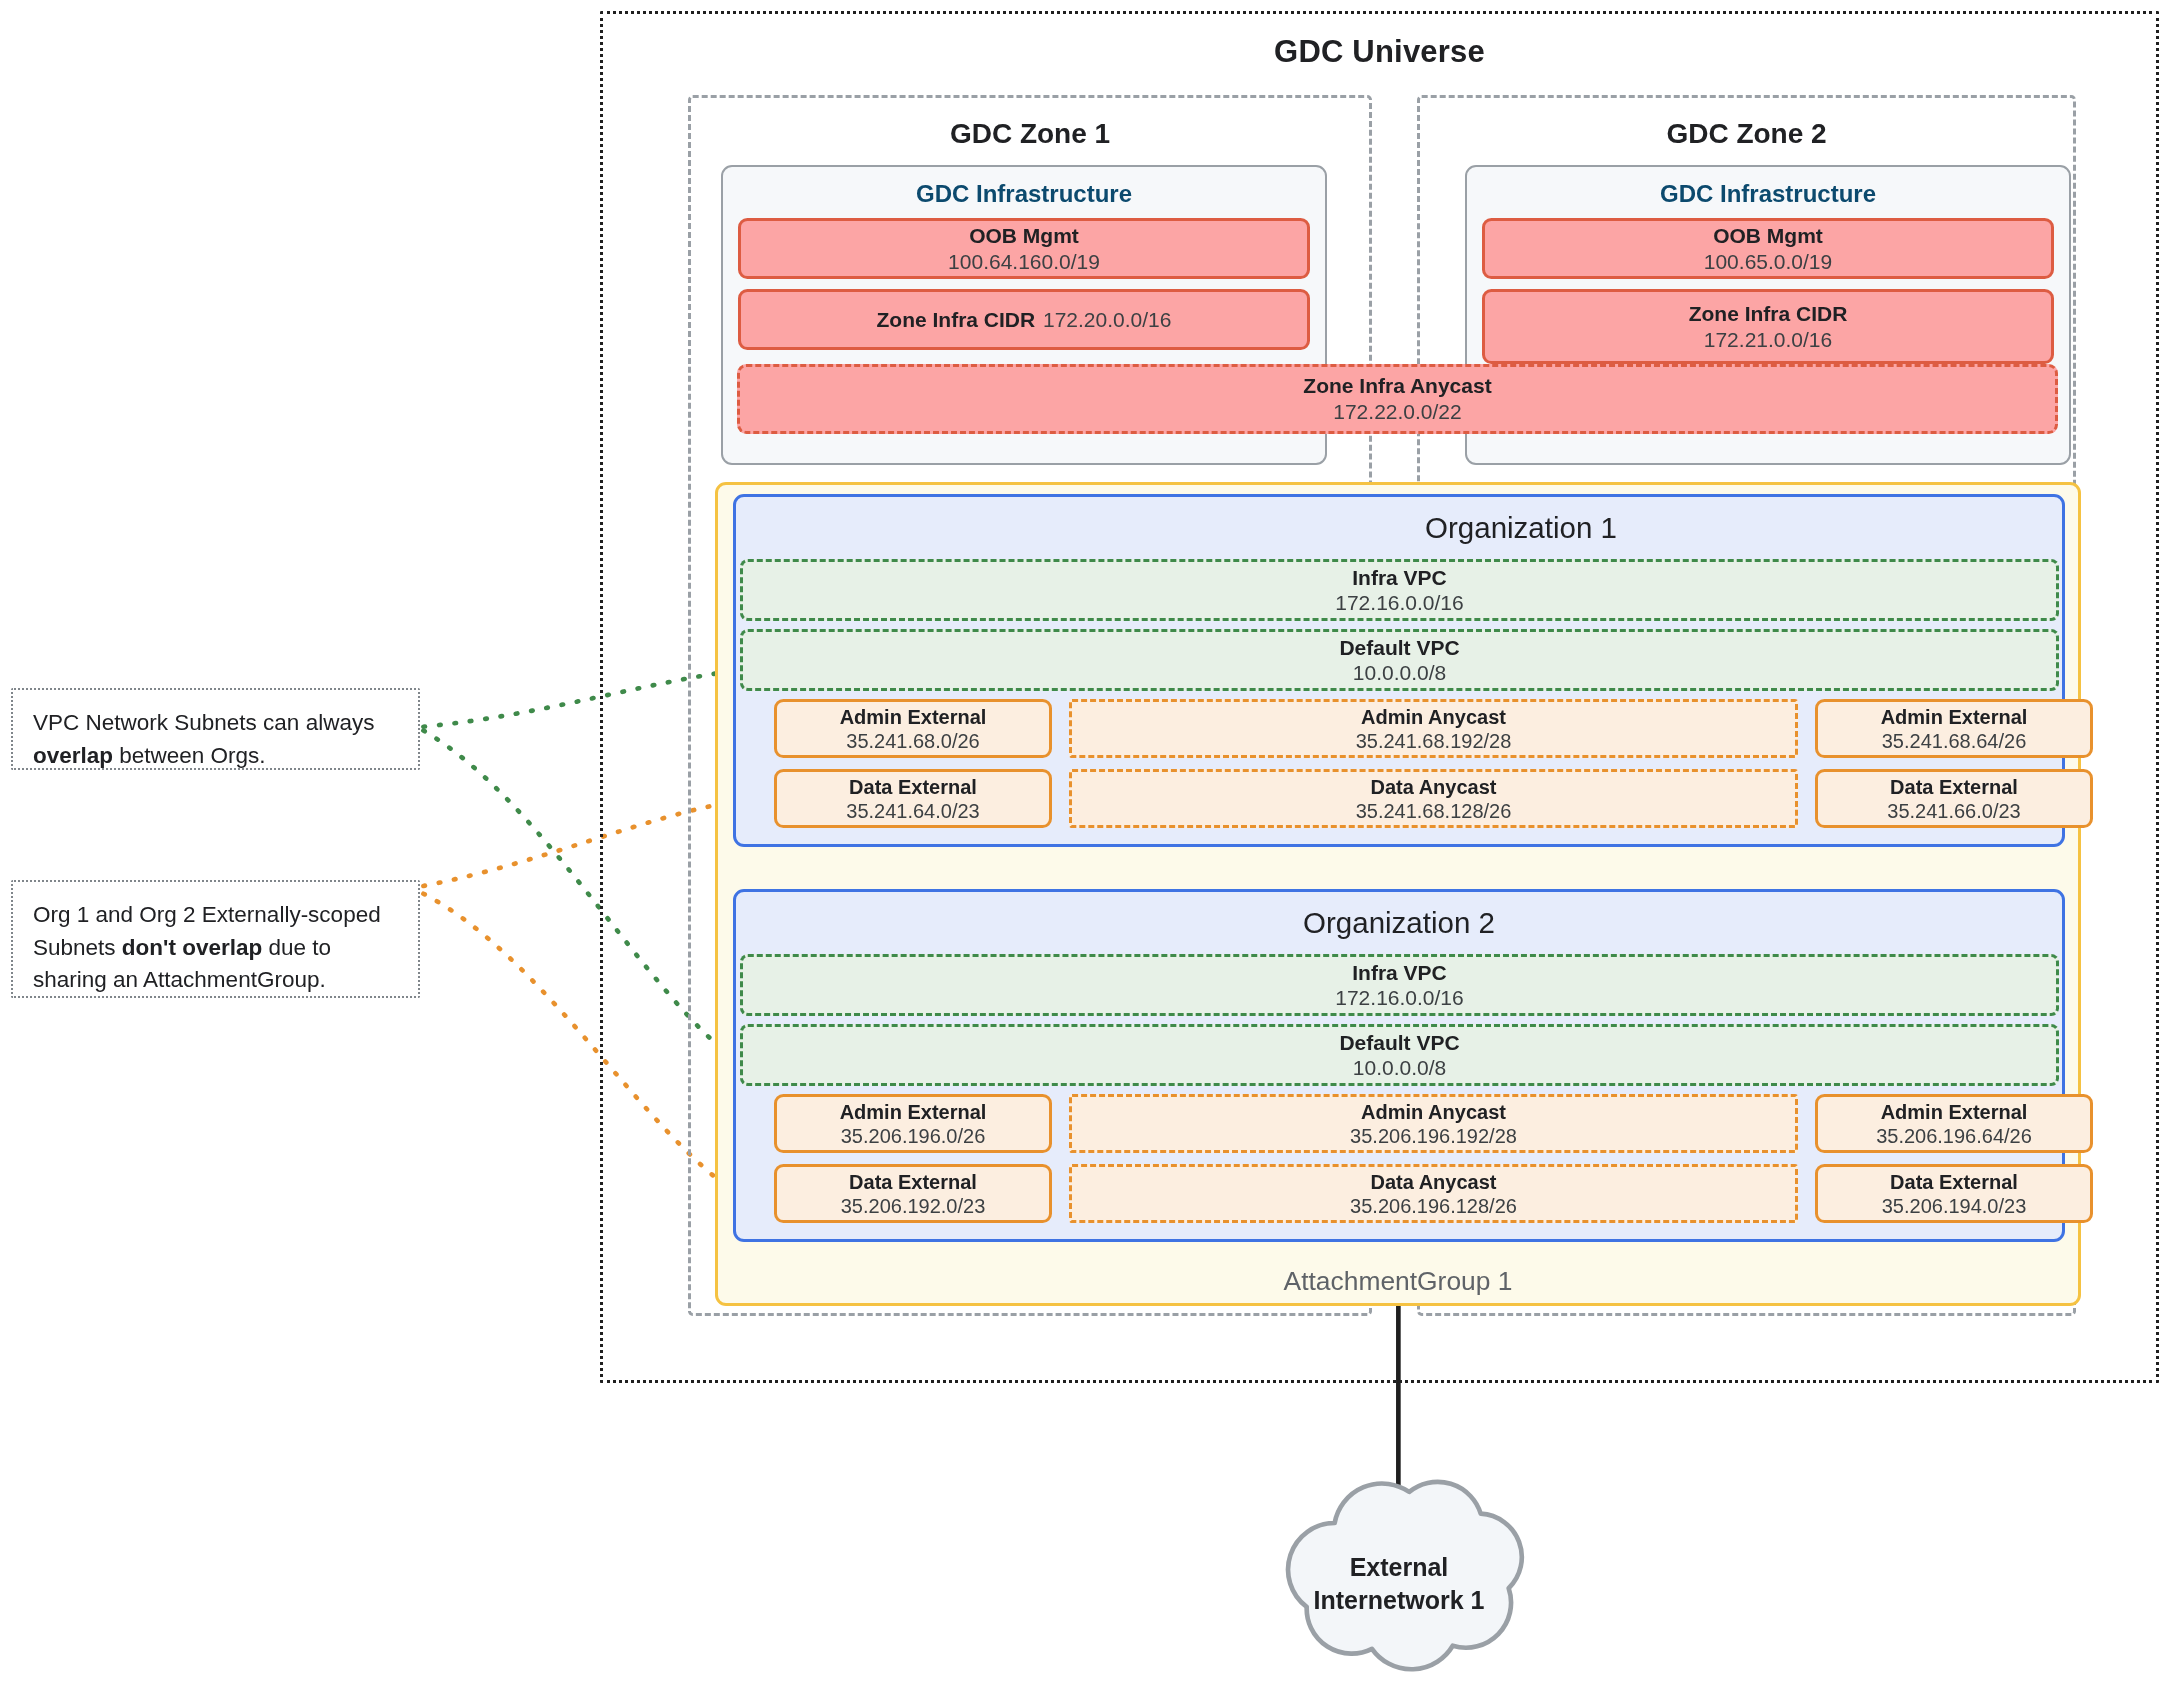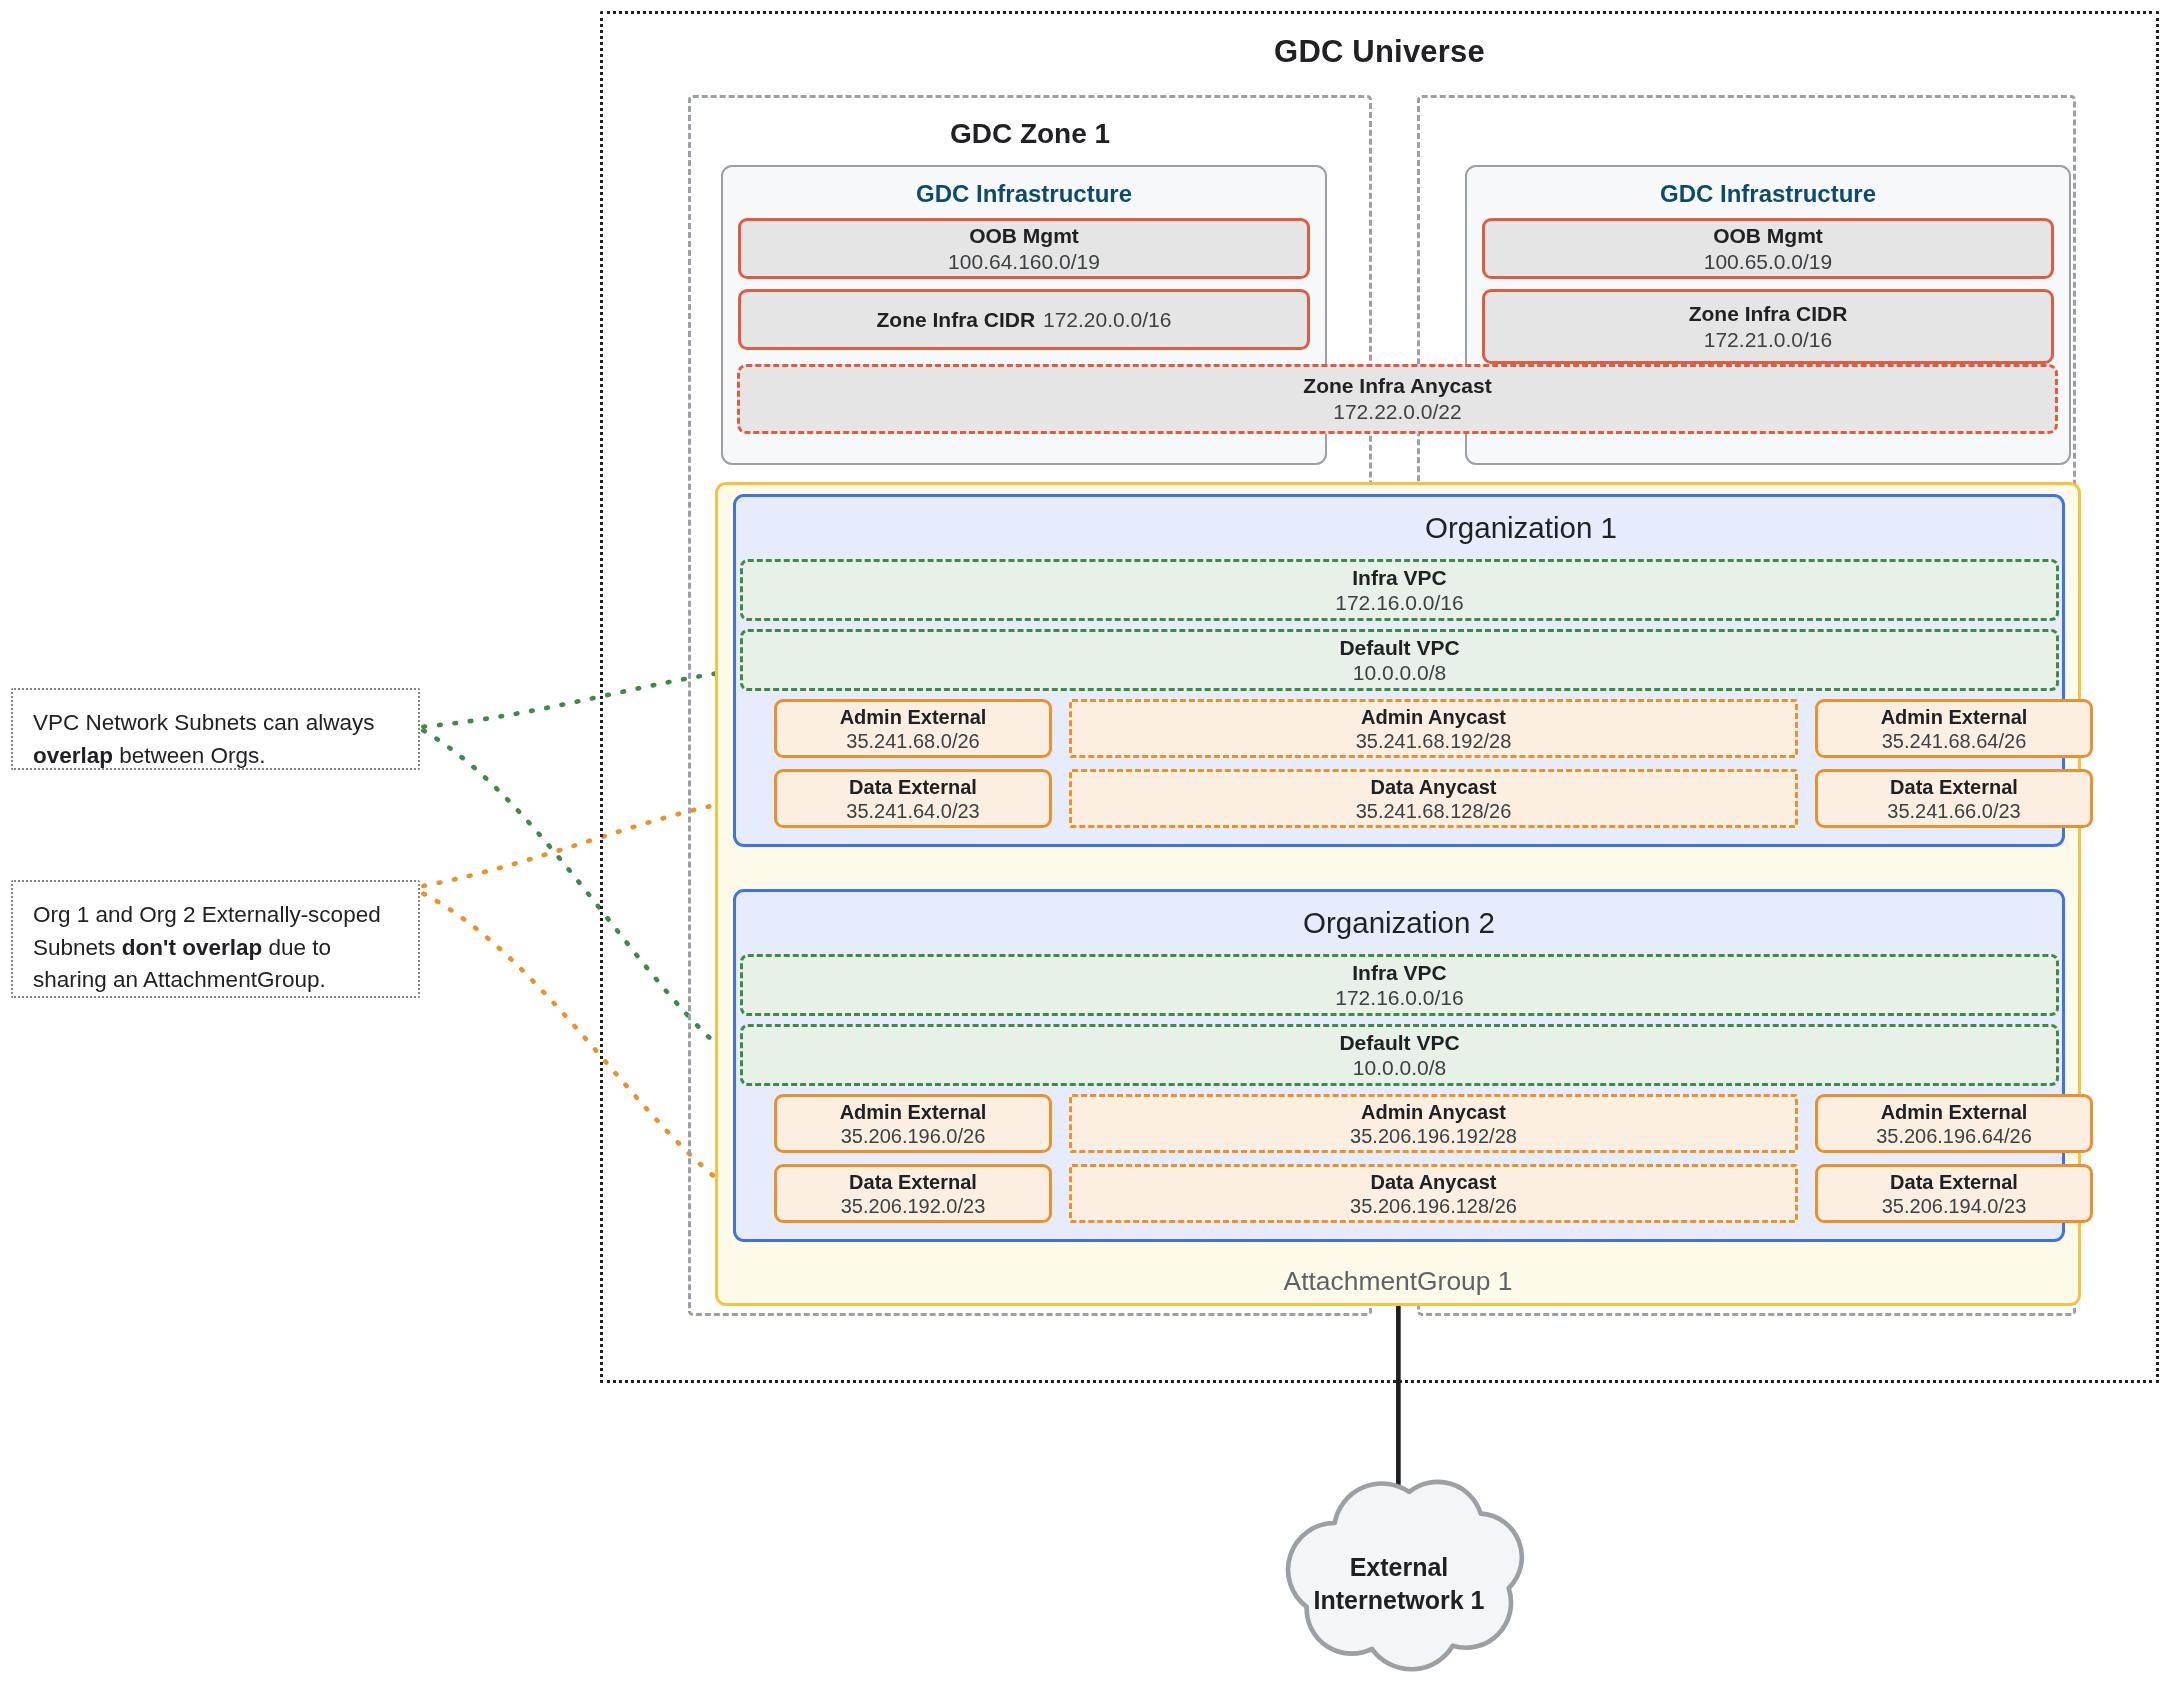--- a/index.html
+++ b/index.html
@@ -56,21 +56,21 @@
   #infra1 { left: 721px; top: 165px; width: 606px; height: 300px; }
   #infra2 { left: 1465px; top: 165px; width: 606px; height: 300px; }
   .infra-title {
     font-size: 24px; font-weight: bold; text-align: center; color: #0c4a6e;
   }
   #infra1-title { left: 721px; top: 180px; width: 606px; }
   #infra2-title { left: 1465px; top: 180px; width: 606px; }
 
   
   .red-chip {
-    background: #e5e5e5;
+    background: #fca5a5;
     border: 3.1px solid #dd5c42;
     border-radius: 9.3px;
     display: flex; flex-direction: column;
     align-items: center; justify-content: center;
     text-align: center; line-height: 1.22;
   }
   .red-chip.dashed { border-style: dashed; }
   .red-chip .chip-name {
     font-size: 21px; font-weight: bold; color: #202124;
   }
@@ -210,20 +210,21 @@
                a 60 60 0 0 1 36 -108 z" fill="#f3f6f9" stroke="#9aa0a6" stroke-width="6" stroke-linejoin="round"></path>
     </g>
   </svg>
 
   <div class="abs" id="universe"></div>
   <div class="abs" id="universe-title">GDC Universe</div>
 
   <div class="abs zone-box" id="zone1-box"></div>
   <div class="abs zone-box" id="zone2-box"></div>
   <div class="abs zone-title" id="zone1-title">GDC Zone 1</div>
+  <div class="abs zone-title" id="zone2-title">GDC Zone 2</div>
 
   <div class="abs infra-panel" id="infra1"></div>
   <div class="abs infra-panel" id="infra2"></div>
   <div class="abs infra-title" id="infra1-title">GDC Infrastructure</div>
   <div class="abs infra-title" id="infra2-title">GDC Infrastructure</div>
 
   <div class="abs red-chip" id="oob1">
     <div class="chip-name">OOB Mgmt</div>
     <div class="chip-cidr">100.64.160.0/19</div>
   </div>

